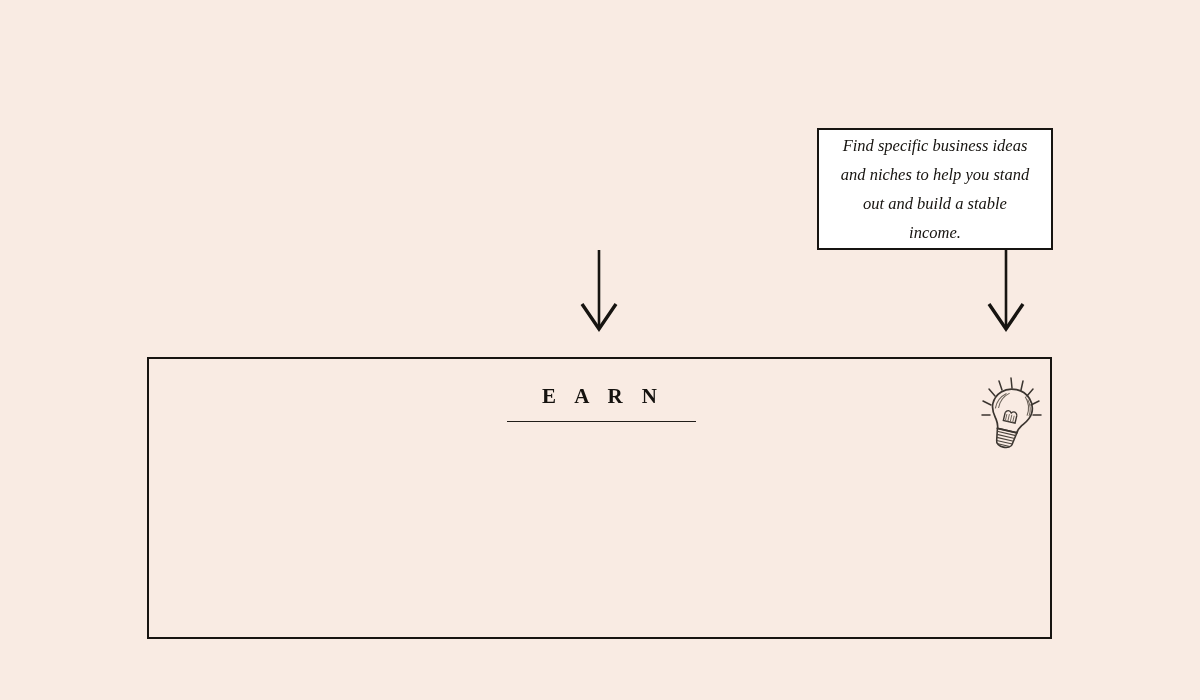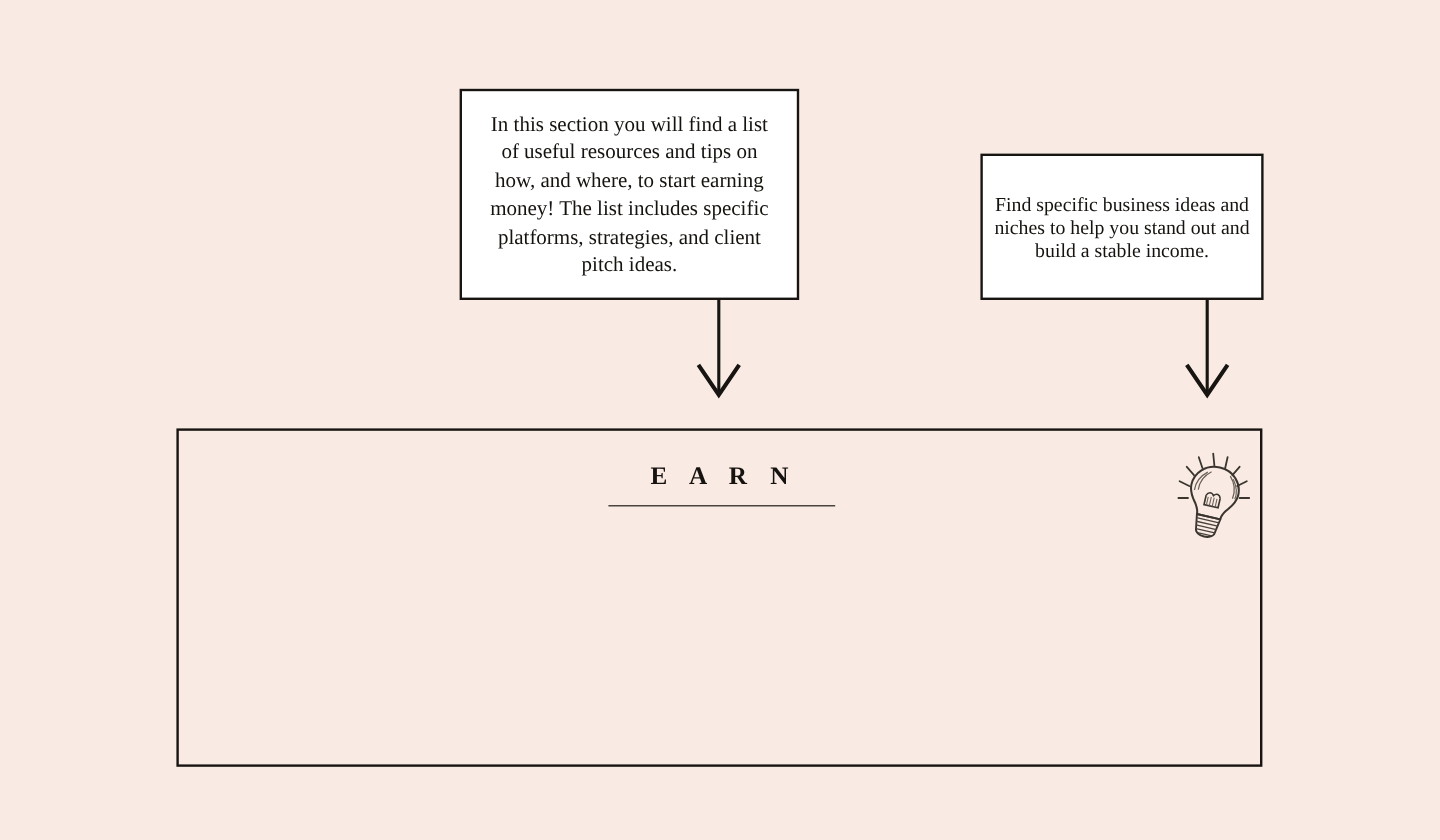--- a/index.html
+++ b/index.html
@@ -53,22 +53,23 @@
   }
 
   #note-card-2 {
     left: 817px;
     top: 128px;
     width: 236px;
     height: 122px;
   }
   #note-card-2 .note-text {
     font-size: 16.5px;
-    line-height: 19px;
-    padding: 0 4px;
+    line-height: 29px;
+    padding: 0 18px;
+    font-style: italic;
   }
 
   
   .arrow {
     position: absolute;
     overflow: visible;
   }
   #arrow-1 {
     left: 578px;
     top: 250px;
@@ -132,23 +133,20 @@
     right: 0;
     top: 90px;
     bottom: 0;
   }
 </style>
 </head>
 <body>
 
 <div class="canvas">
 
-  <div class="note-card" id="note-card-1">
-    <div class="note-text">In this section you will find a list of useful resources and tips on how, and where, to start earning money! The list includes specific platforms, strategies, and client pitch ideas.</div>
-  </div>
 
   <div class="note-card" id="note-card-2">
     <div class="note-text">Find specific business ideas and niches to help you stand out and build a stable income.</div>
   </div>
 
   <svg class="arrow" id="arrow-1" viewBox="0 0 42 82">
     <line x1="21" y1="0" x2="21" y2="76" stroke="#171411" stroke-width="2.6"></line>
     <polyline points="4,54 21,79 38,54" fill="none" stroke="#171411" stroke-width="3.4" stroke-linecap="butt" stroke-linejoin="miter"></polyline>
   </svg>
 

